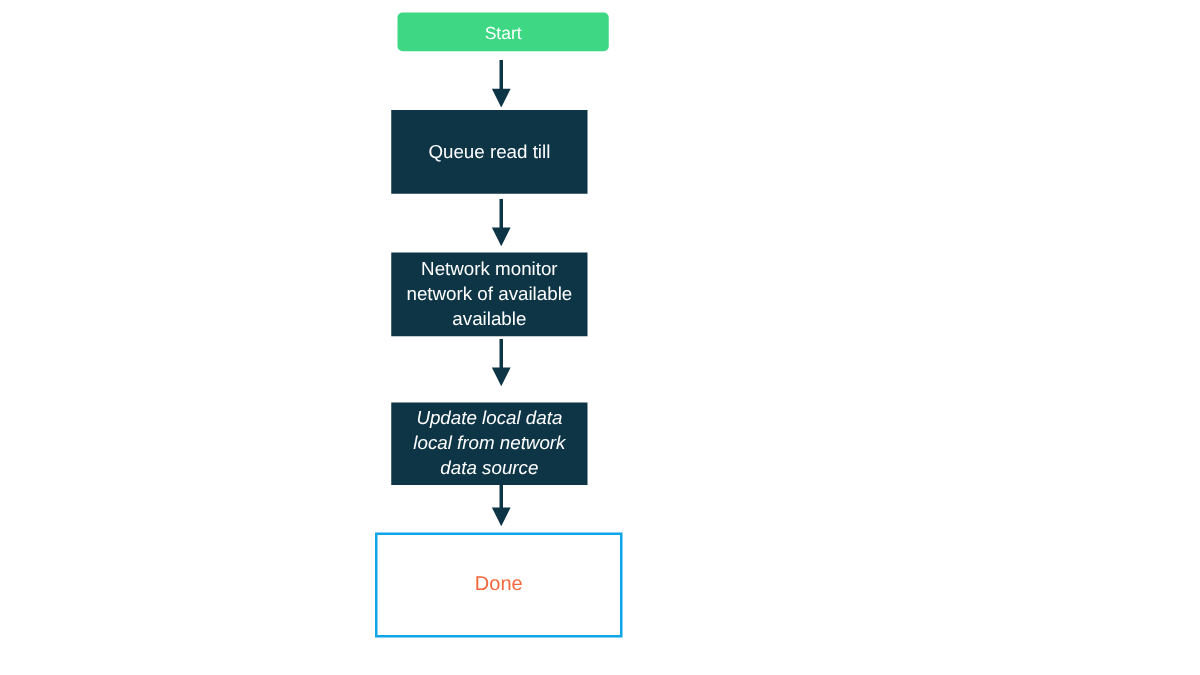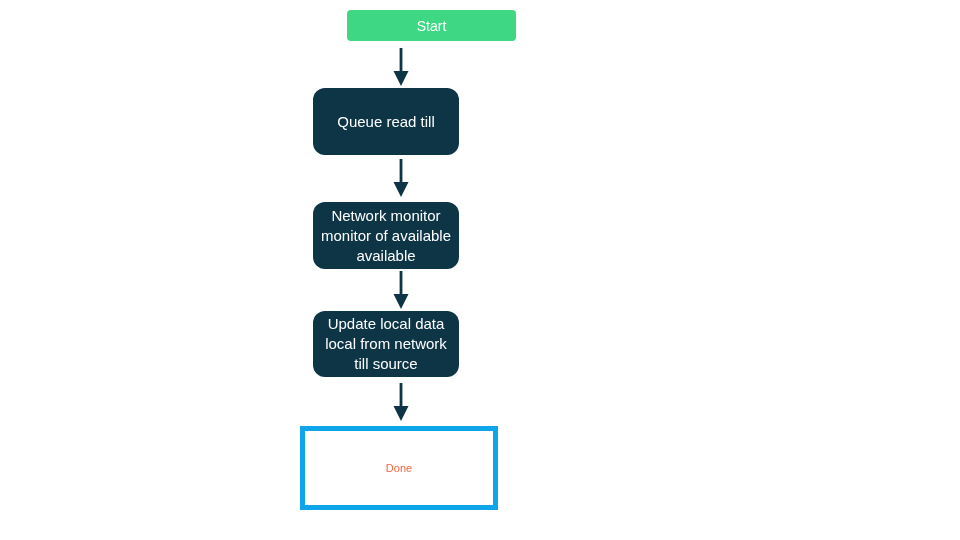--- a/index.html
+++ b/index.html
@@ -25,41 +25,40 @@
     box-sizing: border-box;
   }
   .node .ln { display: block; }
   .start {
     left: 318px; top: 10px;
     width: 169px; height: 31px;
     background: #3ed884;
     border-radius: 4px;
     color: #ffffff;
     font-size: 14px;
-    margin-left: 29px;
   }
   .step {
     left: 313px;
-    width: 146px; height: 67px;
+    width: 157px; height: 67px;
     background: #0d3546;
-    border-radius: 12px;
+    border-radius: 0;
     color: #ffffff;
     font-size: 15px;
     line-height: 20px;
   }
   .s1 { top: 88px; }
   .s2 { top: 202px; }
-  .s3 { top: 311px; height: 66px; }
+  .s3 { top: 322px; height: 66px; font-style: italic; }
   .done {
     left: 300px; top: 426px;
     width: 198px; height: 84px;
     background: #ffffff;
-    border: 5px solid #0ea5e9;
+    border: 2px solid #0ea5e9;
     color: #f2673c;
-    font-size: 11px;
+    font-size: 16px;
   }
   .arrow {
     position: absolute;
     left: 393px;
     width: 16px;
     height: 38px;
   }
   .arrow rect, .arrow polygon { fill: #0d3546; }
   .a1 { top: 48px; }
   .a2 { top: 159px; }
@@ -84,33 +83,33 @@
     <span class="ln">Queue read till</span>
   </div>
 
   <svg class="arrow a2" viewBox="0 0 16 38" aria-hidden="true">
     <rect x="6.6" y="0" width="2.8" height="24"></rect>
     <polygon points="0.5,23 15.5,23 8,38"></polygon>
   </svg>
 
   <div class="node step s2">
     <span class="ln">Network monitor</span>
-    <span class="ln">monitor of available</span>
+    <span class="ln">network of available</span>
     <span class="ln">available</span>
   </div>
 
   <svg class="arrow a3" viewBox="0 0 16 38" aria-hidden="true">
     <rect x="6.6" y="0" width="2.8" height="24"></rect>
     <polygon points="0.5,23 15.5,23 8,38"></polygon>
   </svg>
 
   <div class="node step s3">
     <span class="ln">Update local data</span>
     <span class="ln">local from network</span>
-    <span class="ln">till source</span>
+    <span class="ln">data source</span>
   </div>
 
   <svg class="arrow a4" viewBox="0 0 16 38" aria-hidden="true">
     <rect x="6.6" y="0" width="2.8" height="24"></rect>
     <polygon points="0.5,23 15.5,23 8,38"></polygon>
   </svg>
 
   <div class="node done">
     <span class="ln">Done</span>
   </div>

